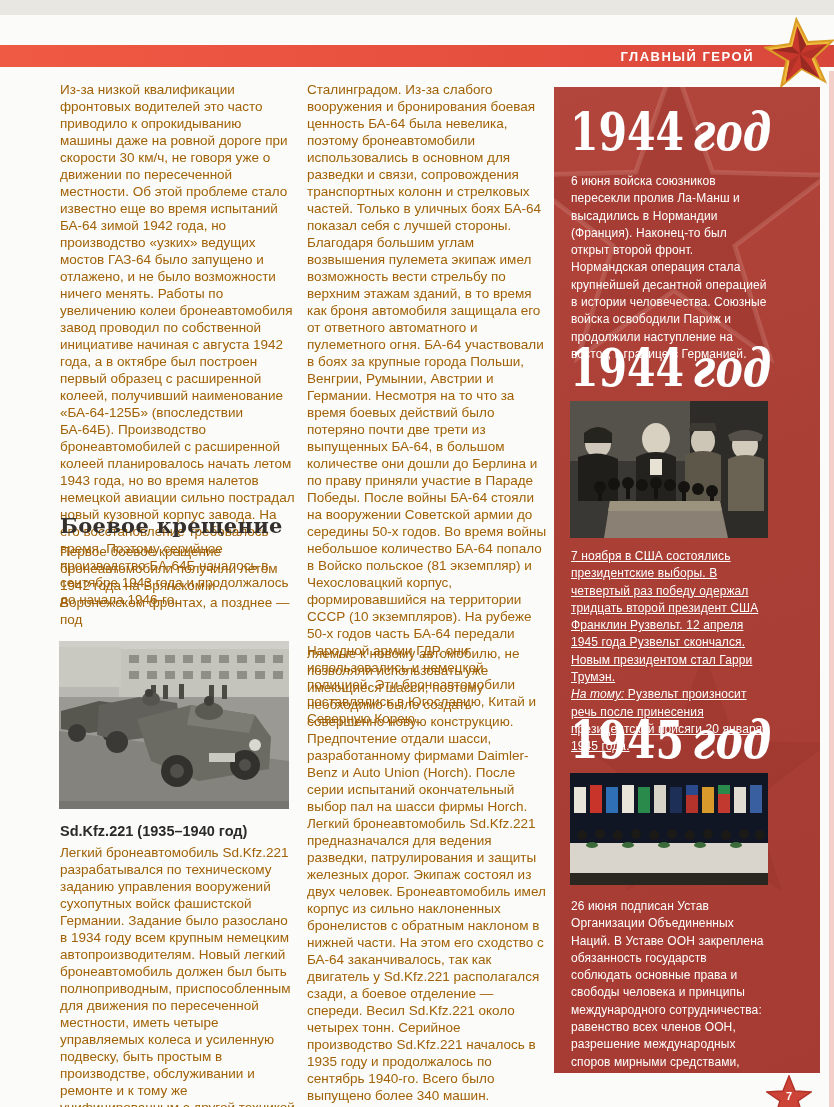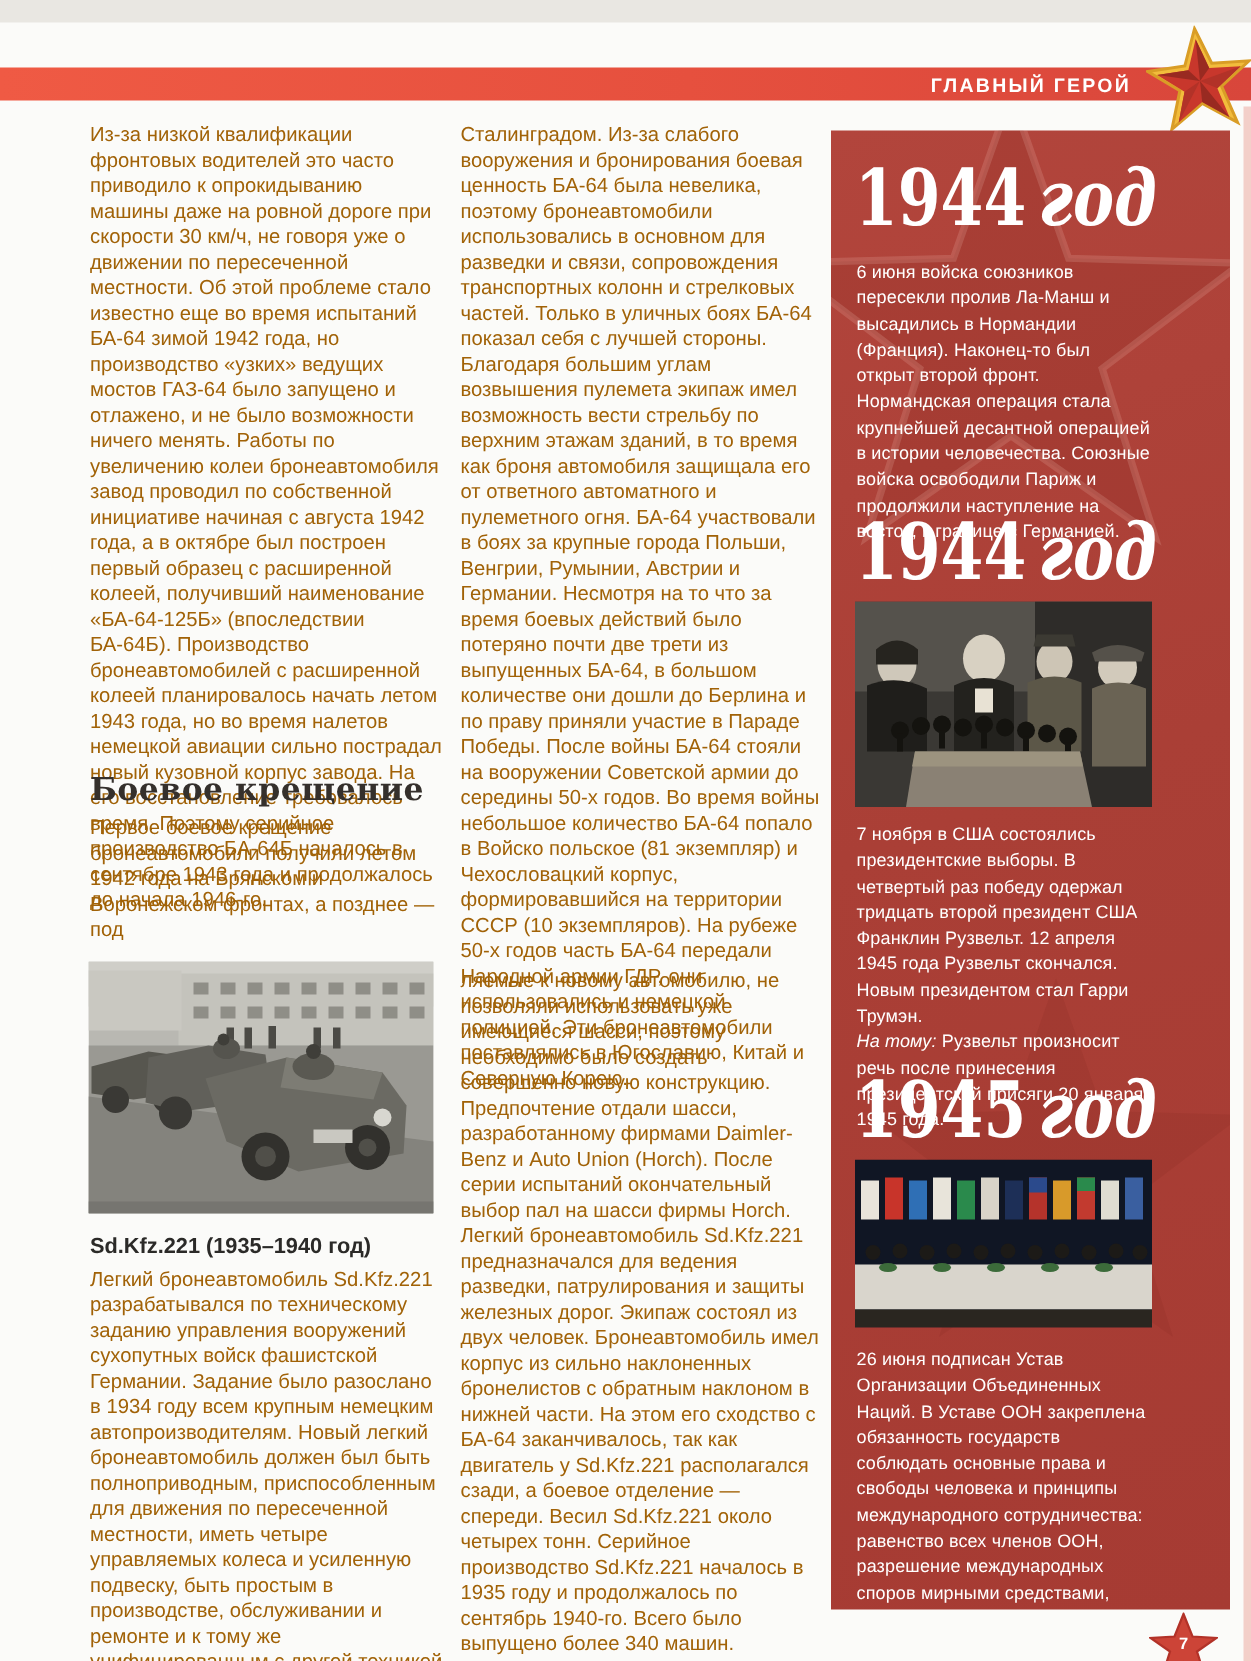--- a/index.html
+++ b/index.html
@@ -215,21 +215,21 @@
             <rect x="56" y="86" width="4" height="12"></rect>
           <rect x="84" y="86" width="4" height="12"></rect>
             <rect x="112" y="90" width="4" height="10"></rect>
           <rect x="140" y="94" width="4" height="10"></rect>
         </g>
 
         <path d="M40,100 L150,100 L158,137 L34,137 Z" fill="#8a8174"></path>
         <path d="M40,100 L150,100 L152,110 L38,110 Z" fill="#9c937f"></path>
       </svg>
     </div>
-    <div class="sb-text" style="top:461px;">
+    <div class="sb-text" style="top:461px;text-decoration:underline;">
       <span>7 ноября в США состоялись президентские выборы. В четвертый раз победу одержал тридцать второй президент США Франклин Рузвельт. 12 апреля 1945 года Рузвельт скончался. Новым президентом стал Гарри Трумэн.</span><br>
       <span class="sb-note-label">На тому:</span><span> Рузвельт произносит речь после принесения президентской присяги 20 января 1945 года.</span>
     </div>
 
     <div class="sb-year" style="top:622px;">
       <span>1945</span><span class="word">год</span>
     </div>
     <div class="sb-photo" style="top:686px;">
       <svg width="198" height="112" viewBox="0 0 198 112">
         <rect width="198" height="112" fill="#101624"></rect>

